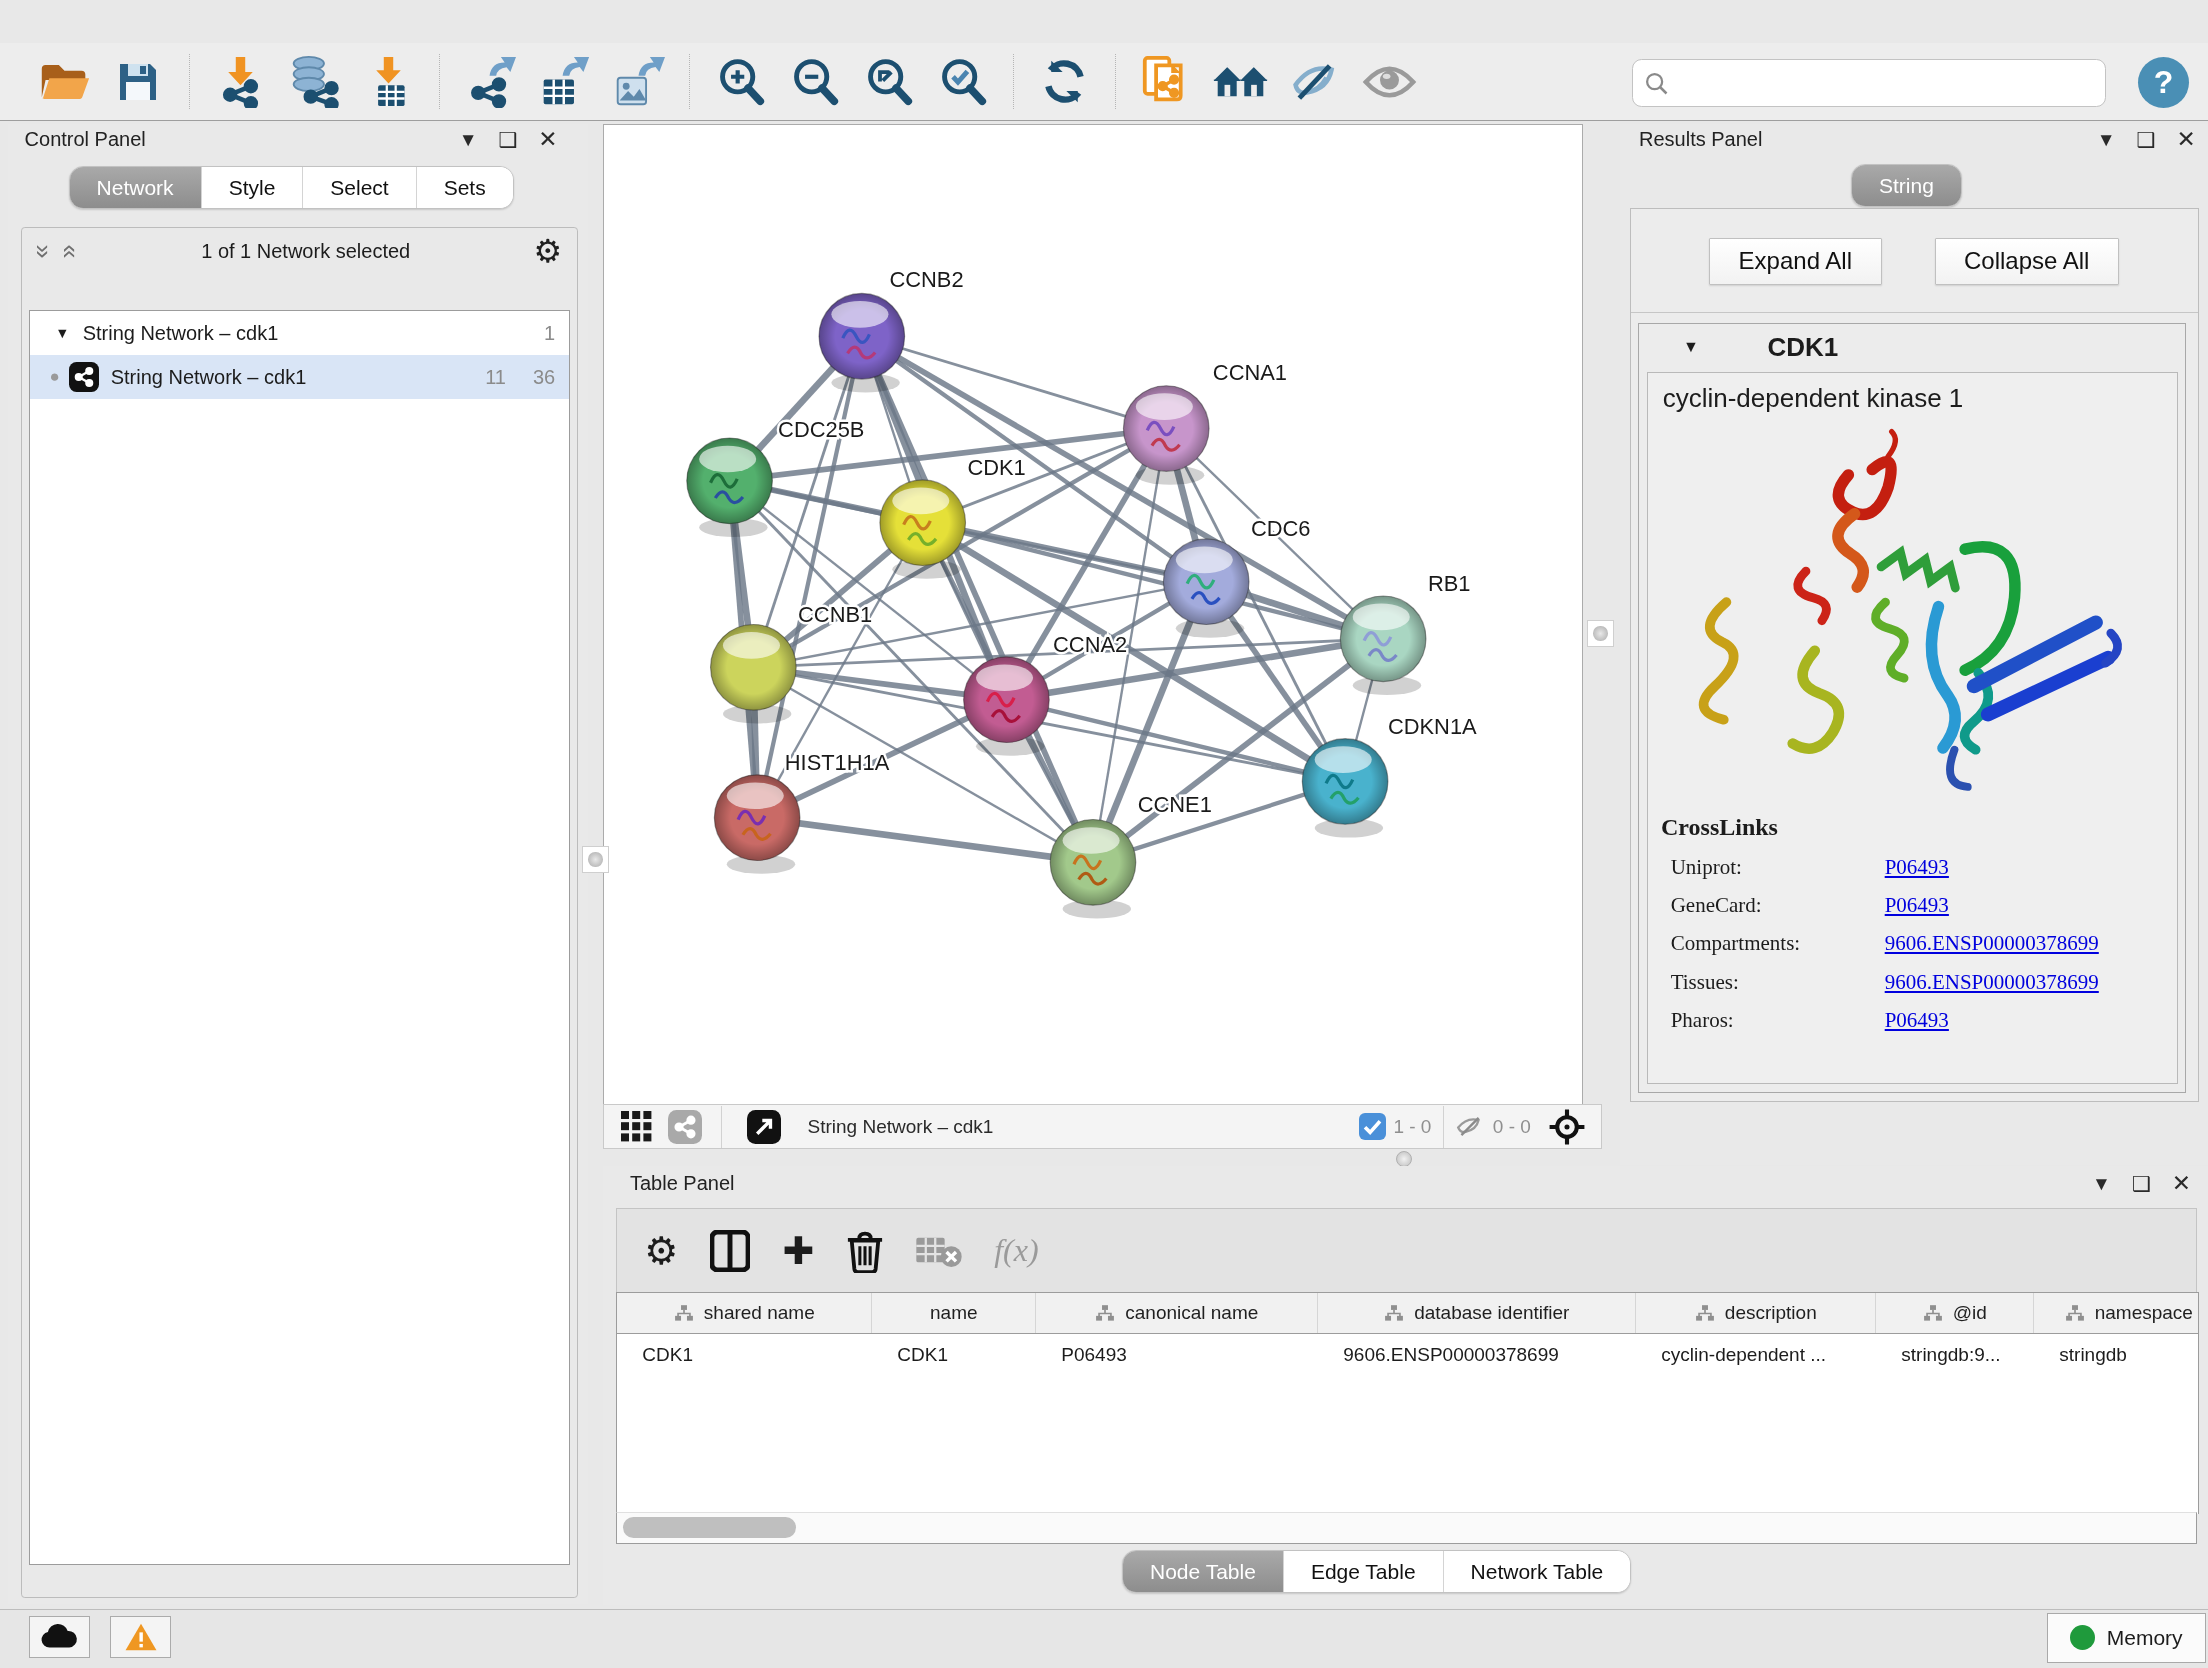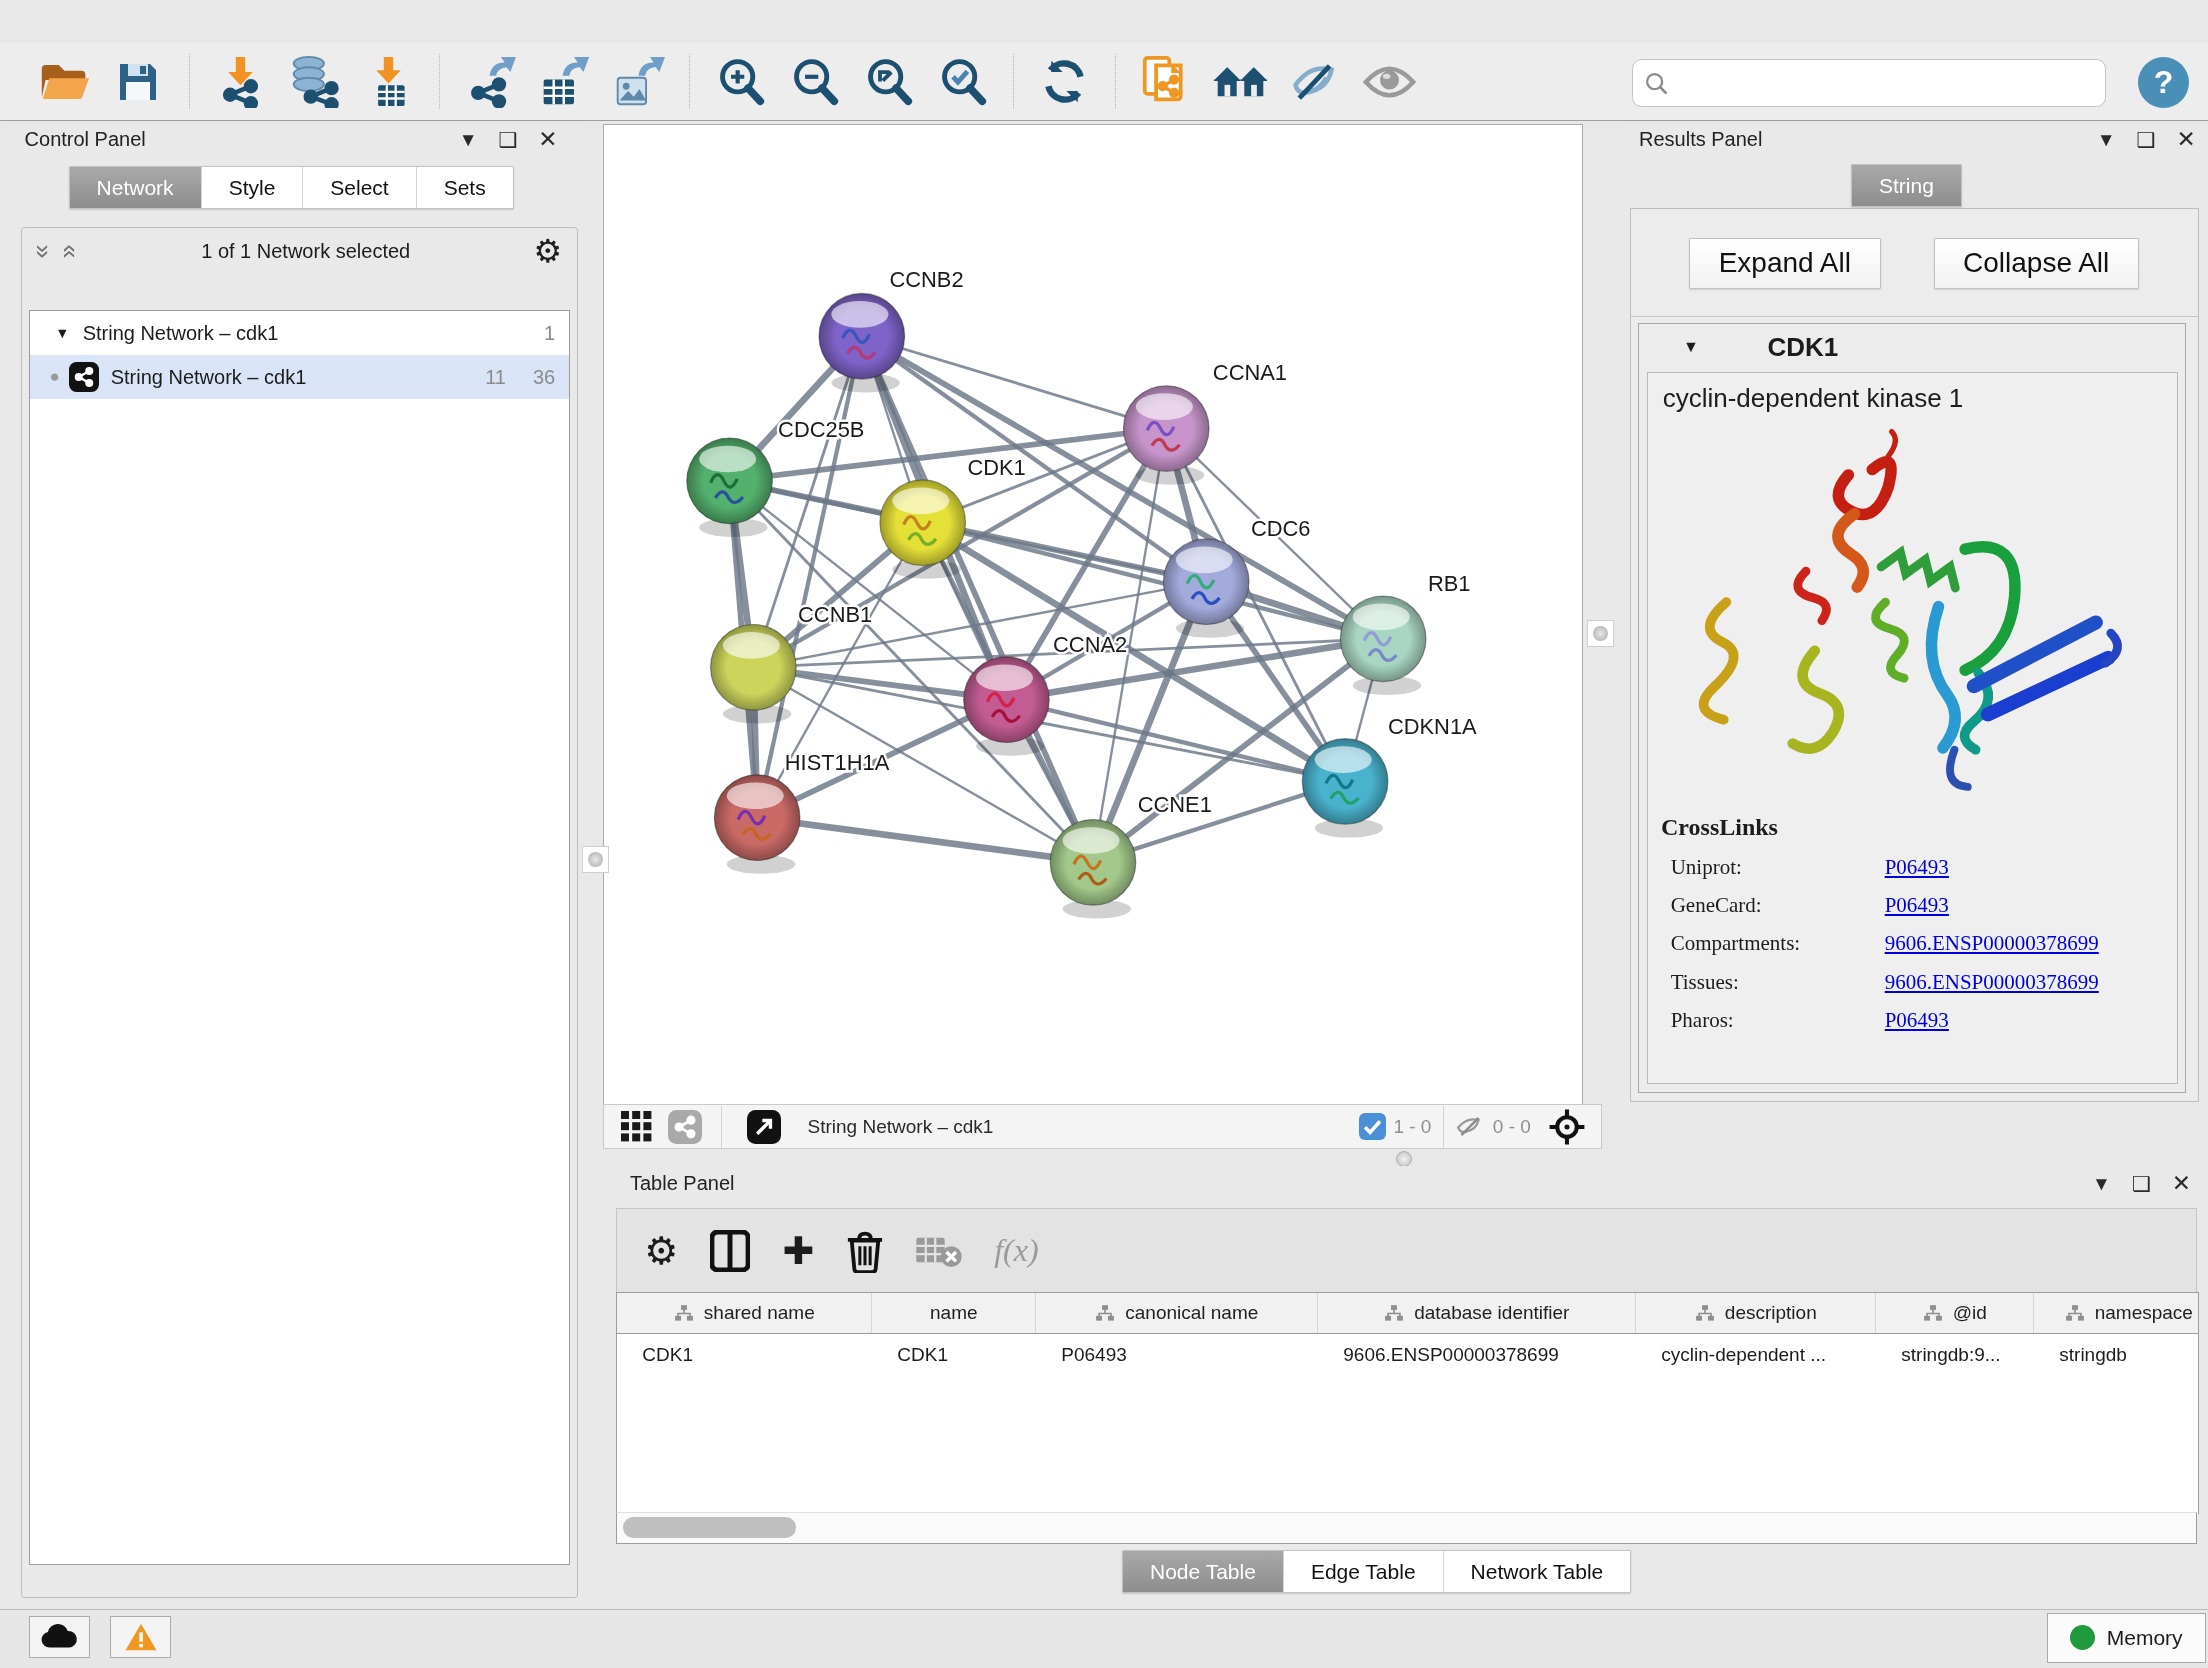--- a/index.html
+++ b/index.html
@@ -22,21 +22,21 @@
     border:1.9px solid #c3c3c3;border-radius:9.5px;display:flex;align-items:center;padding-left:11.4px;box-sizing:border-box;}
   .searchbox input{border:none;outline:none;font-size:19px;flex:1;background:transparent;
     font-family:"Liberation Sans","DejaVu Sans",sans-serif;}
   .helpbtn{position:absolute;left:2138px;top:57px;width:51px;height:51px;border-radius:50%;
     background:#4a8fb5;color:#fff;font-size:32px;font-weight:bold;display:flex;align-items:center;justify-content:center;}
   
   .ptitle{font-size:20px;color:#222;}
   .winbtns{position:absolute;display:flex;gap:21px;align-items:center;}
   .wb{font-size:19px;color:#2a2a2a;line-height:1;}
   .wb.sq{font-size:21px;}
-  .seg{display:inline-flex;background:#fff;border:1px solid #c2c2c2;border-radius:1px;overflow:hidden;
+  .seg{display:inline-flex;background:#fff;border:1px solid #c2c2c2;border-radius:14px;overflow:hidden;
     box-shadow:0 1px 1.9px rgba(0,0,0,.15);}
   .seg .sgi{padding:8.6px 27px;font-size:21px;border-right:1px solid #d4d4d4;background:#fff;color:#111;white-space:nowrap;}
   .seg .sgi:last-child{border-right:none;}
   .seg .on{background:linear-gradient(#a9a9a9,#8d8d8d);color:#fff;}
   
   .cpanel{left:7.6px;top:124px;width:580px;height:1480px;background:#e9e9e9;}
   .cp-box{position:absolute;left:13.3px;top:103px;right:9.5px;bottom:5.7px;border:1.9px solid #bcbcbc;border-radius:3.8px;background:#e9e9e9;}
   .list-box{position:absolute;left:7.6px;top:82px;right:7.6px;bottom:32px;background:#fff;border:1.9px solid #9c9c9c;}
   .trow{display:flex;align-items:center;height:44px;font-size:20px;padding:0 13.3px;}
   .trow.sel{background:#d9e5f6;}
@@ -45,21 +45,21 @@
   
   .canvas{left:603px;top:124px;width:978px;height:980px;background:#fff;border:1px solid #ababab;}
   .netstatus{left:603px;top:1104px;width:978px;height:43px;background:#f4f4f4;border:1px solid #c9c9c9;
     display:flex;align-items:center;font-size:19px;color:#2a2a2a;}
   .nsdiv{width:0;height:42px;border-left:1px solid #d2d2d2;margin:0 11.4px;}
   .grayicon{color:#8f8f8f;}
   
   .rpanel{left:1620px;top:124px;width:589px;height:1041px;background:#e9e9e9;}
   .rp-outer{position:absolute;left:9.5px;top:84px;width:567px;height:892px;border:1.9px solid #bdbdbd;background:#ececec;}
   .btn{background:linear-gradient(#ffffff,#f2f2f2);border:1px solid #c0c0c0;border-radius:1px;
-    font-size:28px;padding:8.6px 28.5px;color:#111;box-shadow:0 1px 1.9px rgba(0,0,0,.12);}
+    font-size:24px;padding:8.6px 28.5px;color:#111;box-shadow:0 1px 1.9px rgba(0,0,0,.12);}
   .cdk-box{position:absolute;left:7.6px;top:114px;width:546px;height:768px;border:1px solid #a8a8a8;background:#ececec;}
   .cdk-inner{position:absolute;left:7.6px;top:48px;right:7.6px;bottom:7.6px;border:1px solid #b9b9b9;background:#efefef;overflow:hidden;}
   .serif{font-family:"Liberation Serif","DejaVu Serif",serif;}
   .xl-row{display:grid;grid-template-columns:214px 1fr;font-size:21px;margin:13.3px 0 13.3px 23px;}
   .xlink{color:#0000de;text-decoration:underline;white-space:nowrap;}
   
   .tpanel{left:603px;top:1166px;width:1605px;height:439px;background:#e9e9e9;}
   .tp-toolbar{position:absolute;left:13.3px;top:42px;width:1581px;height:84px;background:#e3e3e3;
     border:1px solid #c4c4c4;border-bottom:none;display:flex;align-items:center;gap:32px;padding-left:27px;box-sizing:border-box;}
   .tp-table{position:absolute;left:13.3px;top:126px;width:1581px;height:221px;background:#fff;

